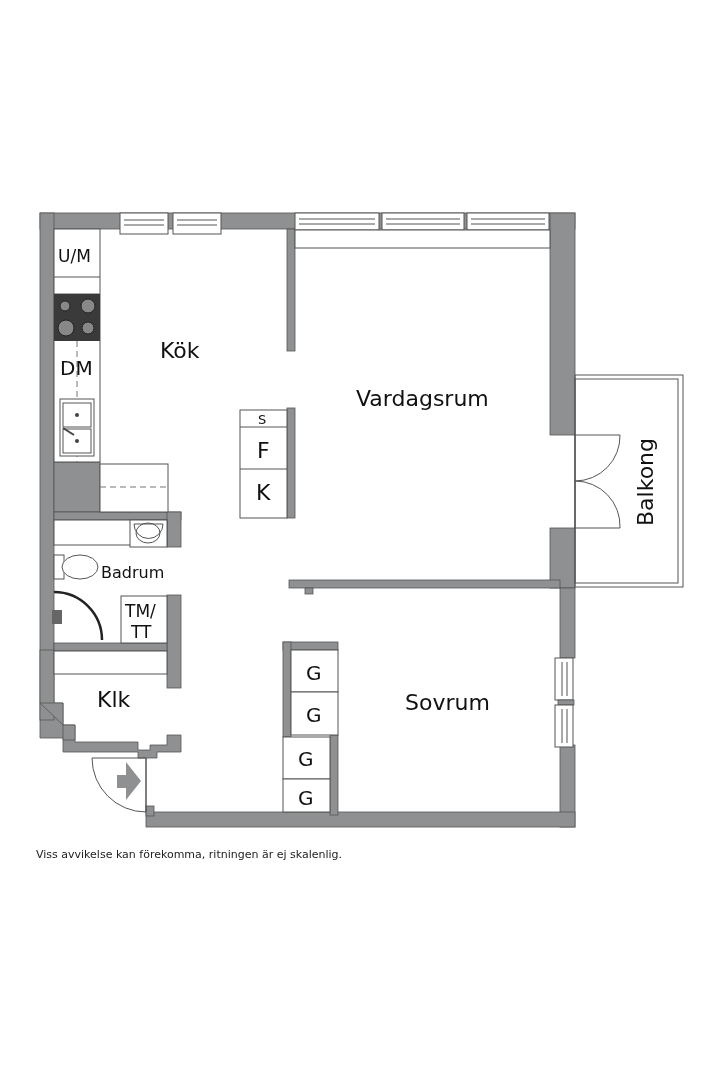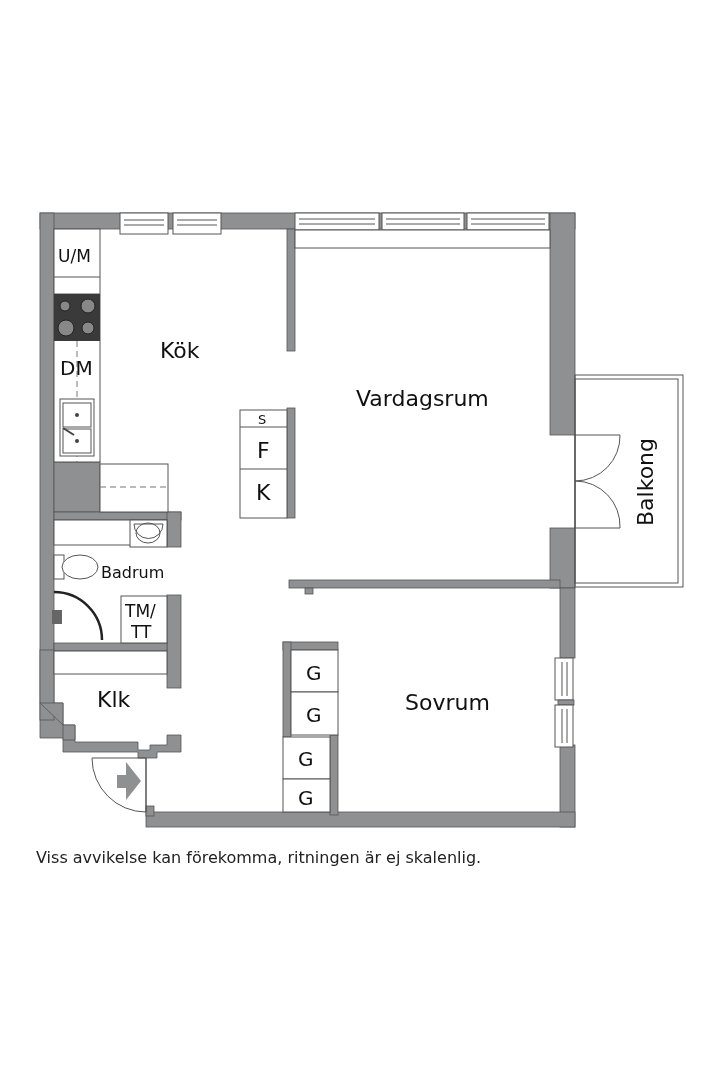--- a/index.html
+++ b/index.html
@@ -2,21 +2,21 @@
 <html><head>
 <meta charset="utf-8">
 <style>
   html,body{margin:0;padding:0;background:#ffffff;}
   body{width:720px;height:1080px;position:relative;overflow:hidden;font-family:"DejaVu Sans","Liberation Sans",sans-serif;}
   #plan{position:absolute;left:0;top:0;width:720px;height:1080px;}
   .wall{fill:#8e9091;stroke:#555;stroke-width:0.8;}
   .thin{fill:none;stroke:#555;stroke-width:1;}
   .fix{fill:#fff;stroke:#555;stroke-width:1;}
   .lbl{font-family:"DejaVu Sans","Liberation Sans",sans-serif;fill:#111;}
-  .disclaimer{position:absolute;left:36px;top:848px;font-size:16px;color:#222;font-family:"DejaVu Sans","Liberation Sans",sans-serif;}
+  .disclaimer{position:absolute;left:36px;top:848px;font-size:11px;color:#222;font-family:"DejaVu Sans","Liberation Sans",sans-serif;}
 </style>
 </head>
 <body>
 
 <svg id="plan" viewBox="0 0 720 1080" xmlns="http://www.w3.org/2000/svg">
 
   <g>
 
     <rect class="wall" x="40" y="213" width="535" height="16"></rect>
 

